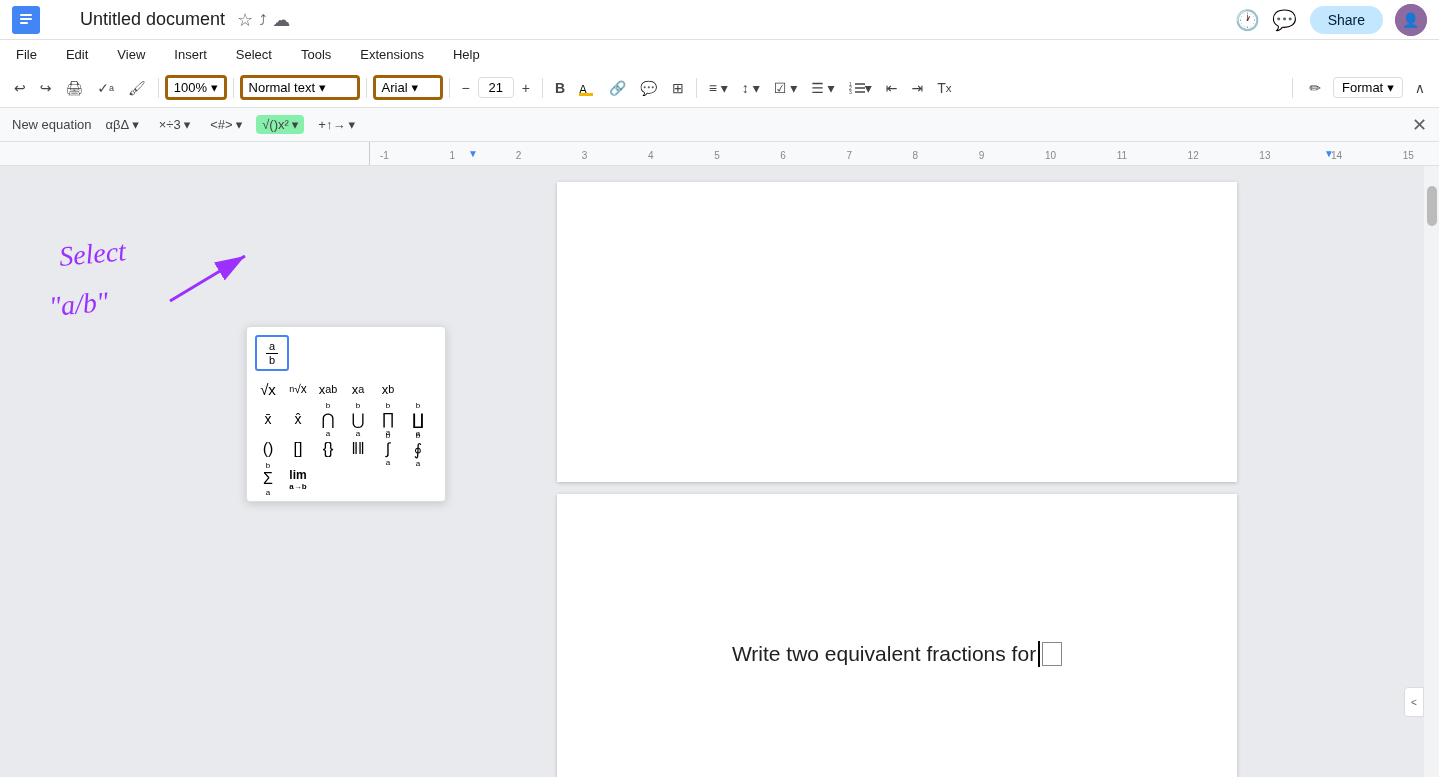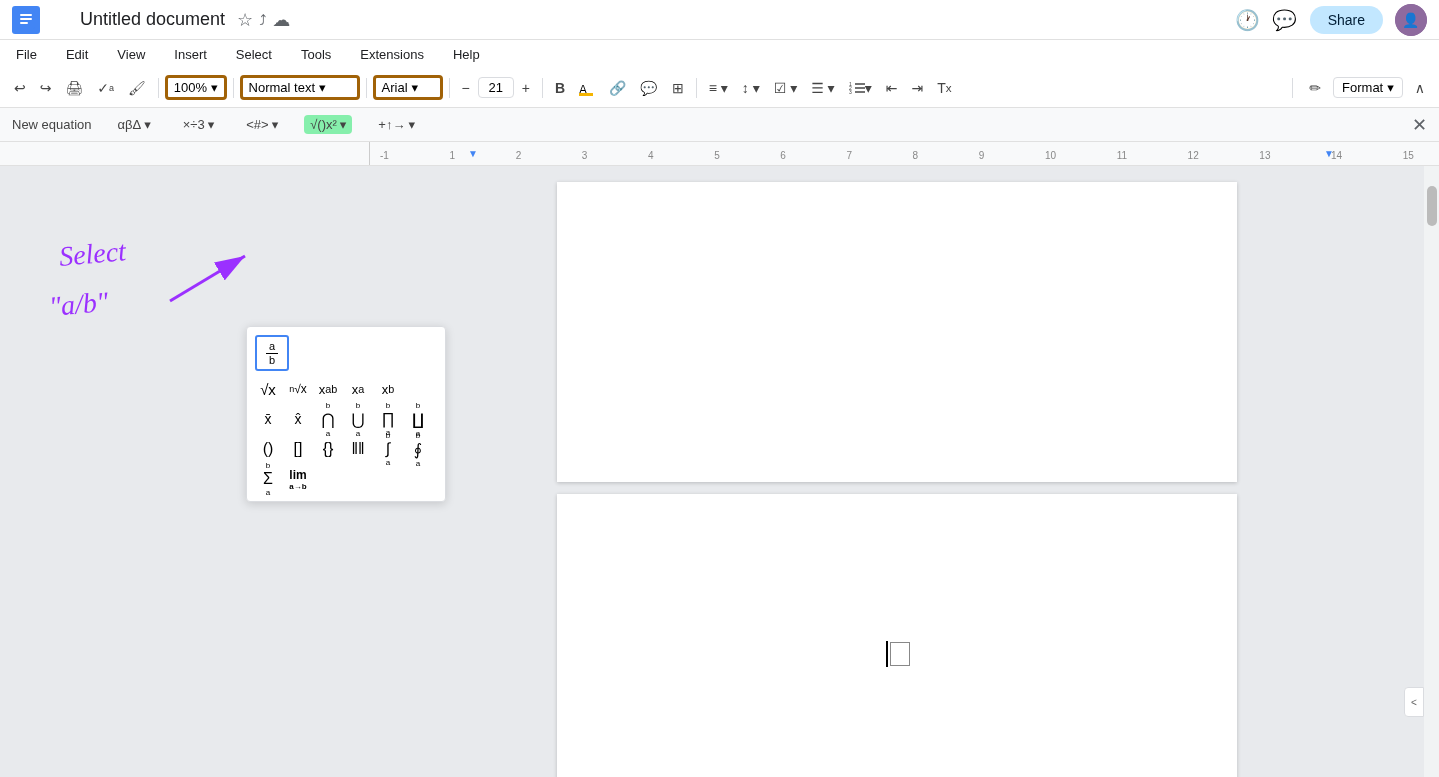--- a/index.html
+++ b/index.html
@@ -62,21 +62,21 @@
     .tb-right { margin-left: auto; display: flex; align-items: center; gap: 6px; }
     .editing-select {
       display: flex; align-items: center; gap: 4px;
       border: 1px solid #dadce0; border-radius: 4px;
       padding: 2px 8px; font-size: 13px; cursor: pointer;
     }
 
     
     #eq-toolbar {
       display: flex; align-items: center; height: 34px;
-      background: #f8f9fa; padding: 0 12px; gap: 20px;
+      background: #f8f9fa; padding: 0 12px; gap: 8px;
       border-bottom: 1px solid #e0e0e0; position: relative;
     }
     .eq-label { font-size: 13px; color: #444; }
     .eq-btn {
       display: flex; align-items: center; gap: 3px;
       font-size: 13px; color: #444; padding: 2px 6px;
       border-radius: 4px; cursor: pointer; border: none; background: transparent;
     }
     .eq-close {
       margin-left: auto; font-size: 18px; color: #5f6368; cursor: pointer;
@@ -302,20 +302,21 @@
   <div id="main" style="display:flex; flex:1; background:#e8eaed; position:relative; overflow:hidden;">
 
     <div class="left-margin" style="background:#e8eaed;"></div>
 
     <div class="page-area" style="flex:1; overflow-y:auto; padding:16px 0; display:flex; flex-direction:column; align-items:center; gap:12px;">
 
       <div class="page" style="width:680px; height:60px;"></div>
 
       <div class="page" style="width:680px; min-height:320px;">
         <div class="page-content">
+          <span style="font-size:21px; font-family:Arial;">Write two equivalent fractions for</span>
           <span style="display:inline-block; width:2px; height:26px; background:#000; vertical-align:middle; margin-left:2px;"></span>
           <span style="display:inline-block; width:20px; height:24px; border:1px solid #888; vertical-align:middle; margin-left:2px;"></span>
         </div>
       </div>
     </div>
 
     <div style="width:15px; background:#f1f3f4; display:flex; flex-direction:column; align-items:center;">
       <div style="width:10px; height:40px; background:#bbb; border-radius:5px; margin-top:20px;"></div>
     </div>
 

